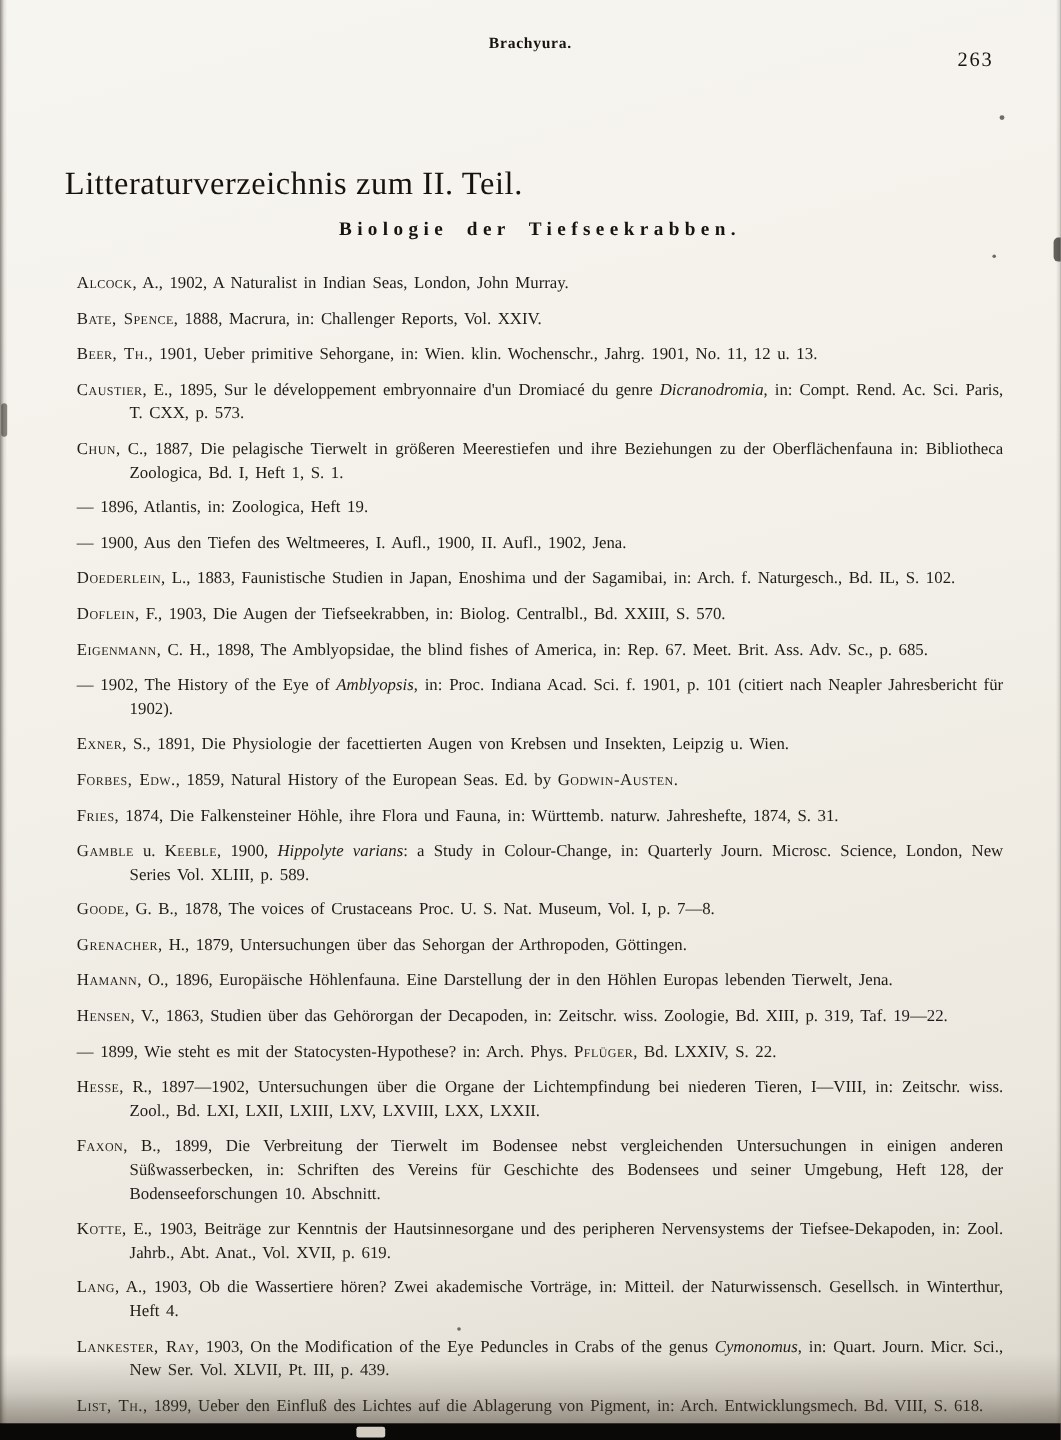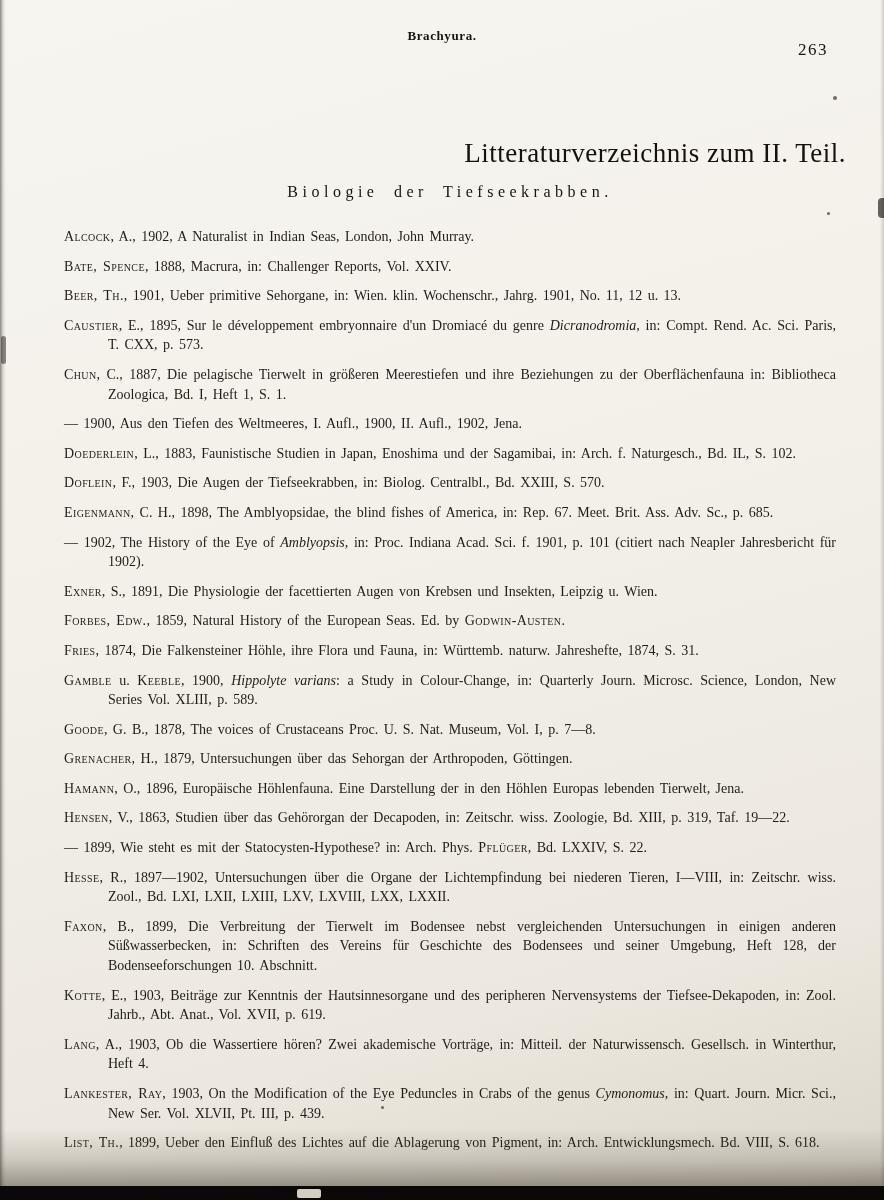--- a/index.html
+++ b/index.html
@@ -21,25 +21,25 @@
     letter-spacing: 0.6px; color: #17140f;
   }
   .page-number {
     position: absolute; top: 40px; right: 56px;
     font-size: 17px; letter-spacing: 1.5px; color: #17140f;
   }
   .content {
     position: absolute; top: 138px; left: 54px; width: 792px;
   }
   .title {
-    font-size: 27px; font-weight: normal; text-align: right;
+    font-size: 27px; font-weight: normal; text-align: left;
     margin: 0 0 14px 0; letter-spacing: 0.5px; color: #15120d;
   }
   .subtitle {
-    font-size: 16px; font-weight: normal; text-align: center;
+    font-size: 16px; font-weight: bold; text-align: center;
     letter-spacing: 4.5px; word-spacing: 7px; margin: 0 0 26px 0; color: #17140f;
   }
   .entries {
     font-size: 14px; line-height: 19.6px; text-align: justify;
   }
   .entry {
     margin: 10px; padding-left: 44px; text-indent: -44px;
     word-spacing: 0.14em;
   }
   .seg-sc { font-variant: small-caps; letter-spacing: 0.4px; }
@@ -93,20 +93,21 @@
 
   <div class="content">
     <h1 class="title">Litteraturverzeichnis zum II. Teil.</h1>
     <h2 class="subtitle">Biologie der Tiefseekrabben.</h2>
     <div class="entries">
         <p class="entry"><span class="seg-sc">Alcock</span><span class="seg-n">, A., 1902, A Naturalist in Indian Seas, London, John Murray.</span></p>
         <p class="entry"><span class="seg-sc">Bate, Spence</span><span class="seg-n">, 1888, Macrura, in: Challenger Reports, Vol. XXIV.</span></p>
         <p class="entry"><span class="seg-sc">Beer, Th.</span><span class="seg-n">, 1901, Ueber primitive Sehorgane, in: Wien. klin. Wochenschr., Jahrg. 1901, No. 11, 12 u. 13.</span></p>
         <p class="entry"><span class="seg-sc">Caustier</span><span class="seg-n">, E., 1895, Sur le développement embryonnaire d'un Dromiacé du genre </span><span class="seg-i">Dicranodromia</span><span class="seg-n">, in: Compt. Rend. Ac. Sci. Paris, T. CXX, p. 573.</span></p>
         <p class="entry"><span class="seg-sc">Chun</span><span class="seg-n">, C., 1887, Die pelagische Tierwelt in größeren Meerestiefen und ihre Beziehungen zu der Oberflächenfauna in: Bibliotheca Zoologica, Bd. I, Heft 1, S. 1.</span></p>
+        <p class="entry"><span class="seg-n">— 1896, Atlantis, in: Zoologica, Heft 19.</span></p>
         <p class="entry"><span class="seg-n">— 1900, Aus den Tiefen des Weltmeeres, I. Aufl., 1900, II. Aufl., 1902, Jena.</span></p>
         <p class="entry"><span class="seg-sc">Doederlein</span><span class="seg-n">, L., 1883, Faunistische Studien in Japan, Enoshima und der Sagamibai, in: Arch. f. Naturgesch., Bd. IL, S. 102.</span></p>
         <p class="entry"><span class="seg-sc">Doflein</span><span class="seg-n">, F., 1903, Die Augen der Tiefseekrabben, in: Biolog. Centralbl., Bd. XXIII, S. 570.</span></p>
         <p class="entry"><span class="seg-sc">Eigenmann</span><span class="seg-n">, C. H., 1898, The Amblyopsidae, the blind fishes of America, in: Rep. 67. Meet. Brit. Ass. Adv. Sc., p. 685.</span></p>
         <p class="entry"><span class="seg-n">— 1902, The History of the Eye of </span><span class="seg-i">Amblyopsis</span><span class="seg-n">, in: Proc. Indiana Acad. Sci. f. 1901, p. 101 (citiert nach Neapler Jahresbericht für 1902).</span></p>
         <p class="entry"><span class="seg-sc">Exner</span><span class="seg-n">, S., 1891, Die Physiologie der facettierten Augen von Krebsen und Insekten, Leipzig u. Wien.</span></p>
         <p class="entry"><span class="seg-sc">Forbes, Edw.</span><span class="seg-n">, 1859, Natural History of the European Seas. Ed. by </span><span class="seg-sc">Godwin-Austen</span><span class="seg-n">.</span></p>
         <p class="entry"><span class="seg-sc">Fries</span><span class="seg-n">, 1874, Die Falkensteiner Höhle, ihre Flora und Fauna, in: Württemb. naturw. Jahreshefte, 1874, S. 31.</span></p>
         <p class="entry"><span class="seg-sc">Gamble</span><span class="seg-n"> u. </span><span class="seg-sc">Keeble</span><span class="seg-n">, 1900, </span><span class="seg-i">Hippolyte varians</span><span class="seg-n">: a Study in Colour-Change, in: Quarterly Journ. Microsc. Science, London, New Series Vol. XLIII, p. 589.</span></p>
         <p class="entry"><span class="seg-sc">Goode</span><span class="seg-n">, G. B., 1878, The voices of Crustaceans Proc. U. S. Nat. Museum, Vol. I, p. 7—8.</span></p>

